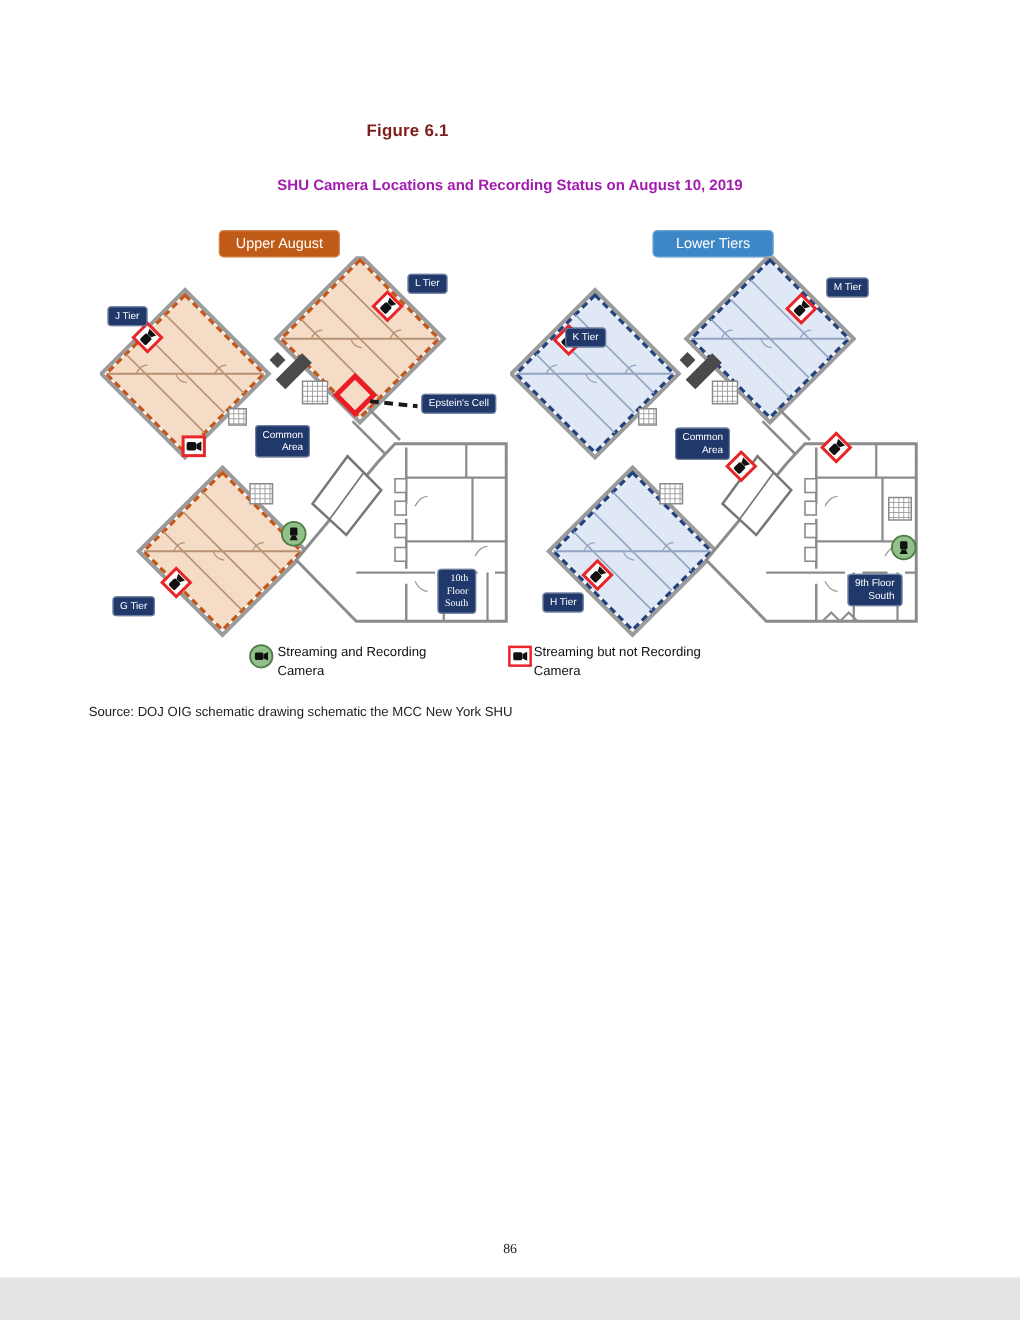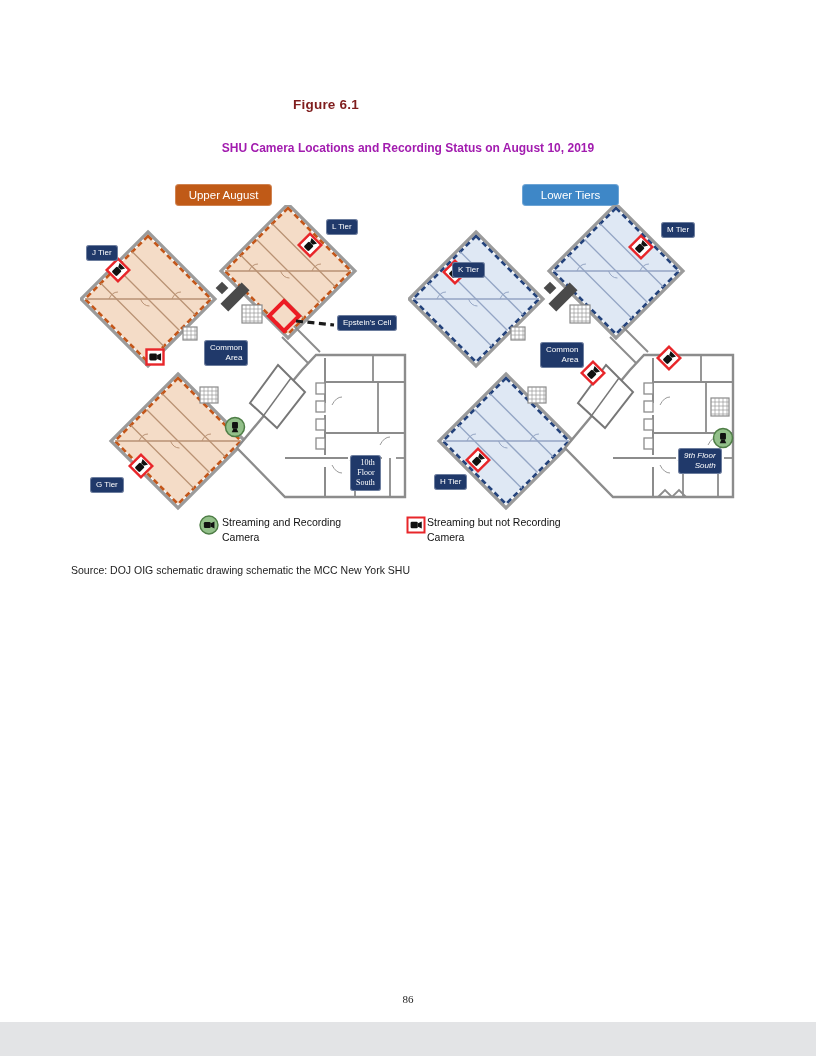--- a/index.html
+++ b/index.html
@@ -322,21 +322,21 @@
           <rect x="-6" y="-3.6" width="8" height="7.2" rx="1.4"></rect>
           <path d="M2.2 -2 L6.4 -4 L6.4 4 L2.2 2 Z"></path>
         </g>
       </g>
     </svg>
     <div class="map-label" style="left: 0px; top: 57px; margin-left: 44px;">K Tier</div>
     <div class="map-label" style="left: 253px; top: 17px;">M Tier</div>
     <div class="map-label" style="left: 26px; top: 269px;">H Tier</div>
     <div class="map-label" style="left: 132px; top: 137px;">Common
 Area</div>
-    <div class="map-label" style="left: 270px; top: 243px; font-style: italic;">9th Floor
+    <div class="map-label" style="left: 270px; top: 254px;">9th Floor
 South</div>
   </div>
 
 <span class="legend-icon" id="legend-green"><svg viewBox="-11 -11 22 22" width="22" height="22">
       <circle r="9" fill="#93c08a" stroke="#4e7d46" stroke-width="1.4"></circle>
       <g transform="rotate(0) scale(0.85)" fill="#111">
         <rect x="-6" y="-3.6" width="8" height="7.2" rx="1.4"></rect>
         <path d="M2.2 -2 L6.4 -4 L6.4 4 L2.2 2 Z"></path>
       </g>
     </svg></span>

